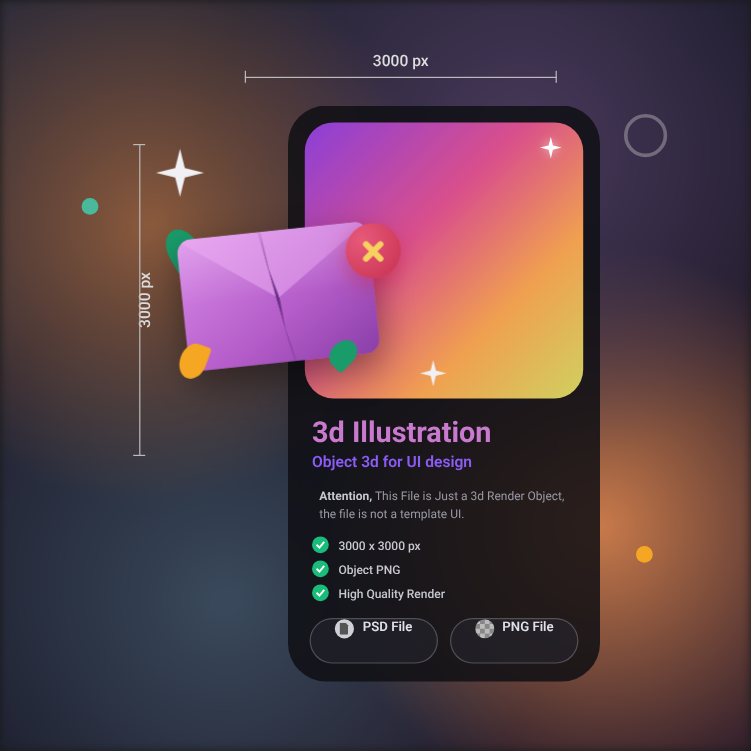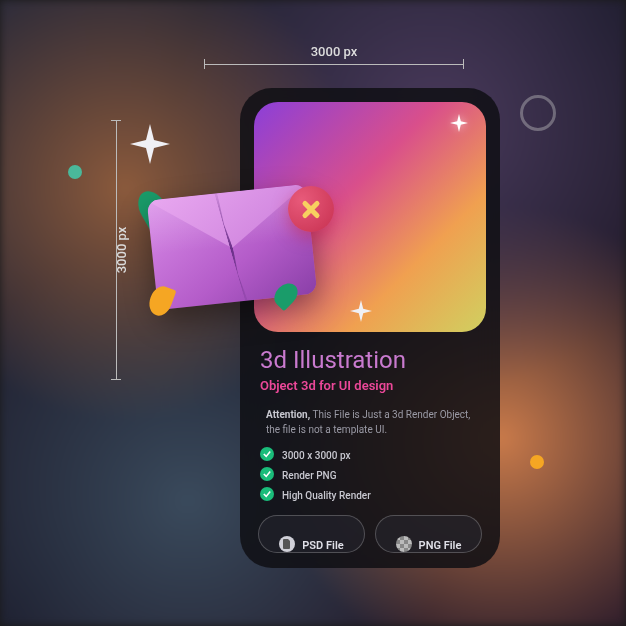--- a/index.html
+++ b/index.html
@@ -6,31 +6,31 @@
 body{width:626px;height:626px;overflow:hidden;font-family:-apple-system,BlinkMacSystemFont,'Segoe UI',Roboto,sans-serif;background:#1a1a1a;position:relative}
 .bg{position:absolute;inset:0;background:radial-gradient(circle at 20% 30%,#8b5a3c 0%,transparent 35%),radial-gradient(circle at 70% 20%,#4a3a5c 0%,transparent 40%),radial-gradient(circle at 80% 70%,#c97a4a 0%,transparent 35%),radial-gradient(circle at 30% 80%,#3a4a5c 0%,transparent 40%),linear-gradient(135deg,#2a2a3a 0%,#1a1a2a 50%,#2a1a2a 100%);filter:blur(4px)}
 .dot{position:absolute;border-radius:50%}
 .dot1{width:14px;height:14px;background:#4ab89a;top:165px;left:68px}
 .dot2{width:14px;height:14px;background:#f5a623;top:455px;right:82px}
 .circle-outline{position:absolute;width:36px;height:36px;border:3px solid rgba(200,200,200,0.4);border-radius:50%;top:95px;right:70px}
 .card{position:absolute;left:240px;top:88px;width:260px;height:480px;background:rgba(15,15,20,0.85);border-radius:32px;padding:14px;backdrop-filter:blur(10px)}
 .preview{width:100%;height:230px;border-radius:24px;background:linear-gradient(135deg,#8b3fd9 0%,#d94f8b 40%,#f0a050 70%,#d0d060 100%);position:relative;overflow:hidden}
 .sparkle{position:absolute;color:#fff}
 .sparkle svg{filter:drop-shadow(0 0 4px rgba(255,255,255,0.6))}
-.title{font-size:24px;font-weight:400;color:#c97acf;margin-top:14px;margin-left:6px}
-.subtitle{font-size:13px;font-weight:600;color:#ec4899;margin-top:4px;margin-left:6px}
+.title{font-size:24px;font-weight:700;color:#c97acf;margin-top:14px;margin-left:6px}
+.subtitle{font-size:13px;font-weight:600;color:#8b5cf6;margin-top:4px;margin-left:6px}
 .attention{font-size:10px;color:#9a9aa5;margin-top:14px;margin-left:12px;line-height:1.5;max-width:220px}
 .attention b{color:#c8c8d0}
 .feature-list{margin-top:10px;margin-left:6px}
 .feature{display:flex;align-items:flex-end;gap:8px;margin-bottom:6px}
 .check{width:14px;height:14px;border-radius:50%;background:#1abc7a;display:flex;align-items:center;justify-content:center;flex-shrink:0}
 .check svg{width:8px;height:8px}
 .feature-text{font-size:10px;color:#c8c8d0;font-weight:500}
 .buttons{display:flex;gap:10px;margin-top:14px;padding:0 4px}
-.btn{flex:1;height:38px;border-radius:19px;border:1.5px solid rgba(200,200,200,0.3);background:rgba(40,40,50,0.5);display:flex;align-items:flex-end;justify-content:center;gap:7px;cursor:pointer}
+.btn{flex:1;height:38px;border-radius:19px;border:1.5px solid rgba(200,200,200,0.3);background:rgba(40,40,50,0.5);display:flex;align-items:flex-start;justify-content:center;gap:7px;cursor:pointer}
 .btn-icon{width:16px;height:16px;border-radius:50%;display:flex;align-items:center;justify-content:center}
 .btn-icon.psd{background:#d0d0d8}
 .btn-icon.png{background:conic-gradient(#888 0 25%,#bbb 0 50%,#888 0 75%,#bbb 0 100%);background-size:8px 8px}
 .btn-text{font-size:11px;font-weight:600;color:#e0e0e8}
 .dim-h{position:absolute;top:64px;left:204px;width:260px}
 .dim-h-line{height:1px;background:#bbb;position:relative}
 .dim-h-line:before,.dim-h-line:after{content:'';position:absolute;width:1px;height:10px;background:#bbb;top:-5px}
 .dim-h-line:before{left:0}.dim-h-line:after{right:0}
 .dim-h-label{position:absolute;top:-20px;left:50%;transform:translateX(-50%);color:#ddd;font-size:13px;font-weight:500}
 .dim-v{position:absolute;top:120px;left:116px;height:260px}
@@ -105,21 +105,21 @@
           </svg>
         </div>
       <div class="feature-text">3000 x 3000 px</div>
     </div>
     <div class="feature">
       <div class="check">
           <svg viewBox="0 0 10 10">
             <path d="M1 5 L4 8 L9 2" stroke="#fff" stroke-width="2" fill="none"></path>
           </svg>
         </div>
-      <div class="feature-text">Render PNG</div>
+      <div class="feature-text">Object PNG</div>
     </div>
     <div class="feature">
       <div class="check">
           <svg viewBox="0 0 10 10">
             <path d="M1 5 L4 8 L9 2" stroke="#fff" stroke-width="2" fill="none"></path>
           </svg>
         </div>
       <div class="feature-text">High Quality Render</div>
     </div>
   </div>

